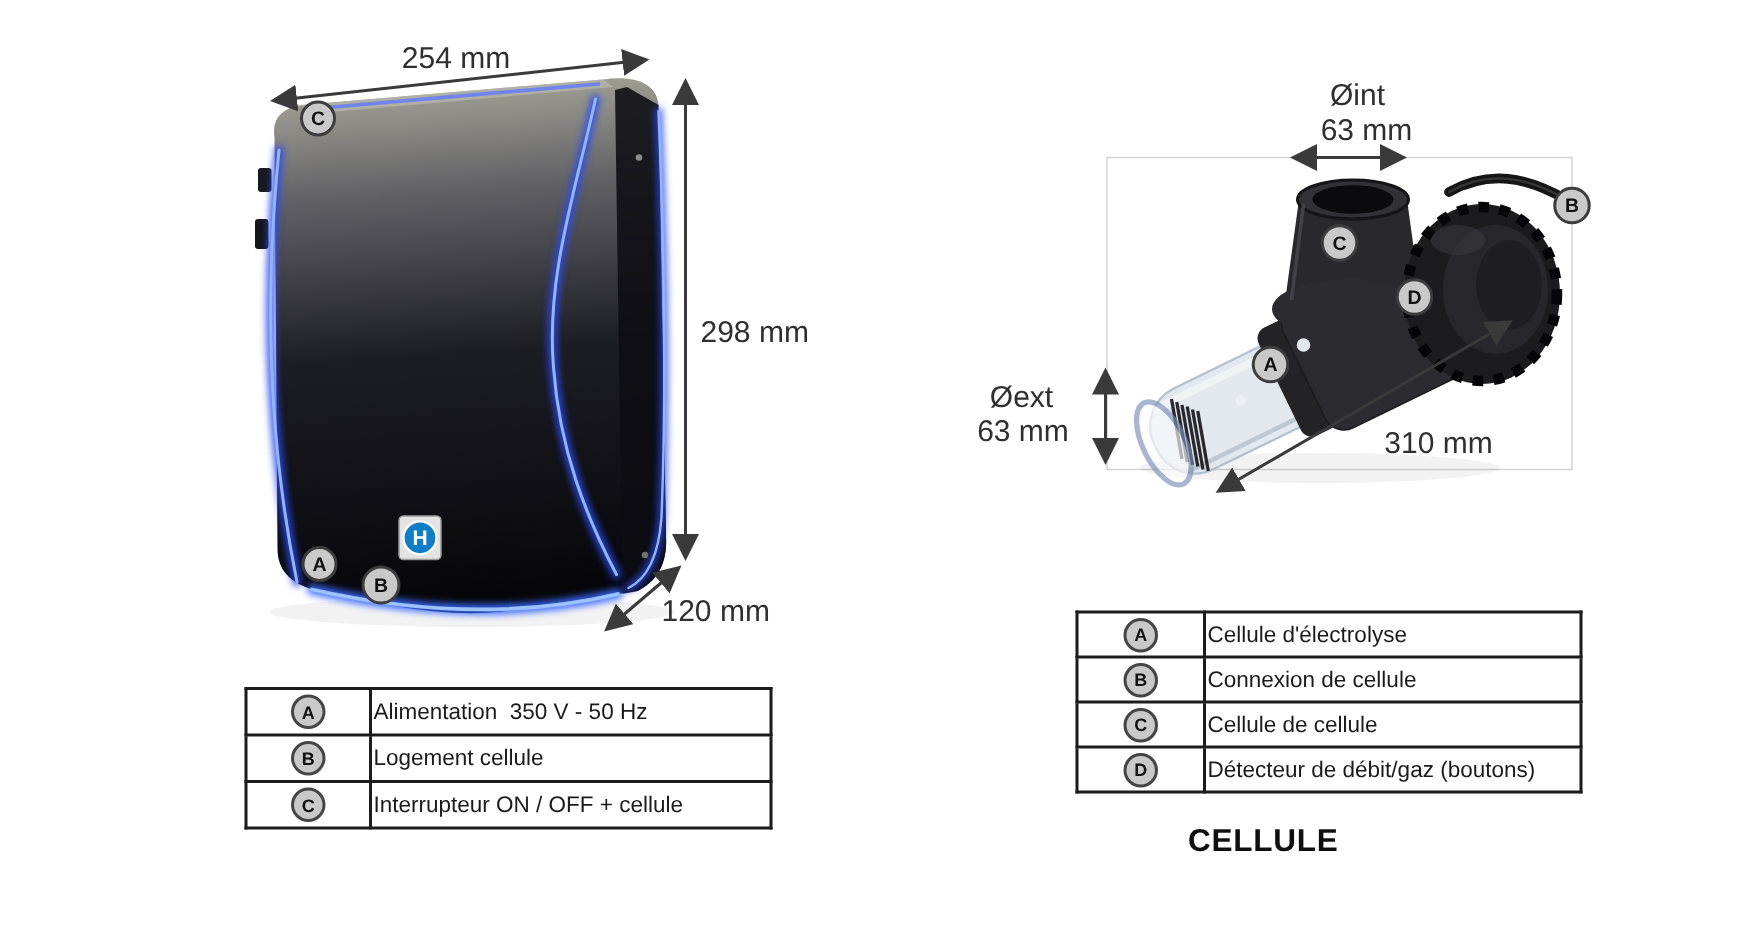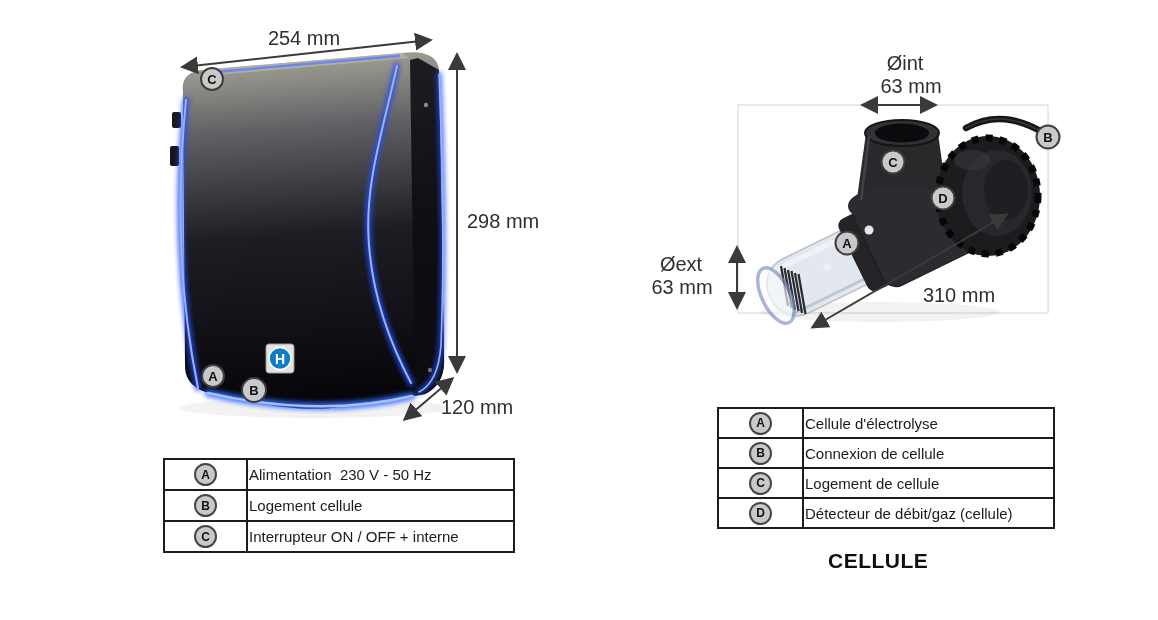--- a/index.html
+++ b/index.html
@@ -22,21 +22,21 @@
         width:19px;height:19px;border-radius:50%;background:#c9c9c9;
         border:2px solid #454545;font-size:12px;font-weight:bold;color:#111;}
   #left-legend{left:163px;top:458px;width:352px;}
   #left-legend td{height:27px;}
   #left-legend td.mk{width:79px;}
   #right-legend{left:717px;top:407px;width:338px;}
   #right-legend td{height:26px;}
   #right-legend td.mk{width:81px;}
 
   .caption{position:absolute;left:792px;top:549px;font-size:21px;font-weight:bold;
-           letter-spacing:.5px;color:#0f0f0f;margin-left:36px;}
+           letter-spacing:.5px;color:#0f0f0f;}
 </style>
 </head>
 <body>
 
 <div class="page">
 
 <svg width="1158" height="620" viewBox="0 0 1158 620">
   <defs>
     <linearGradient id="faceGrad" gradientUnits="userSpaceOnUse" x1="290" y1="55" x2="315" y2="400">
       <stop offset="0" stop-color="#a3a296"></stop>
@@ -195,49 +195,49 @@
   <text class="dim" x="911" y="93" text-anchor="middle">63 mm</text>
   <text class="dim" x="681" y="271" text-anchor="middle">Øext</text>
   <text class="dim" x="682" y="294" text-anchor="middle">63 mm</text>
   <text class="dim" x="959" y="302" text-anchor="middle">310 mm</text>
 </svg>
 
 <table class="legend" id="left-legend">
   <tbody>
     <tr>
       <td class="mk"><span class="chip">A</span></td>
-      <td class="lbl">Alimentation  230 V - 50 Hz</td>
+      <td class="lbl">Alimentation  350 V - 50 Hz</td>
     </tr>
     <tr>
       <td class="mk"><span class="chip">B</span></td>
       <td class="lbl">Logement cellule</td>
     </tr>
     <tr>
       <td class="mk"><span class="chip">C</span></td>
-      <td class="lbl">Interrupteur ON / OFF + interne</td>
+      <td class="lbl">Interrupteur ON / OFF + cellule</td>
     </tr>
   </tbody>
 </table>
 
 <table class="legend" id="right-legend">
   <tbody>
     <tr>
       <td class="mk"><span class="chip">A</span></td>
       <td class="lbl">Cellule d'électrolyse</td>
     </tr>
     <tr>
       <td class="mk"><span class="chip">B</span></td>
       <td class="lbl">Connexion de cellule</td>
     </tr>
     <tr>
       <td class="mk"><span class="chip">C</span></td>
-      <td class="lbl">Logement de cellule</td>
+      <td class="lbl">Cellule de cellule</td>
     </tr>
     <tr>
       <td class="mk"><span class="chip">D</span></td>
-      <td class="lbl">Détecteur de débit/gaz (cellule)</td>
+      <td class="lbl">Détecteur de débit/gaz (boutons)</td>
     </tr>
   </tbody>
 </table>
 
 <div class="caption">CELLULE</div>
 
 </div>
 
 </body></html>

